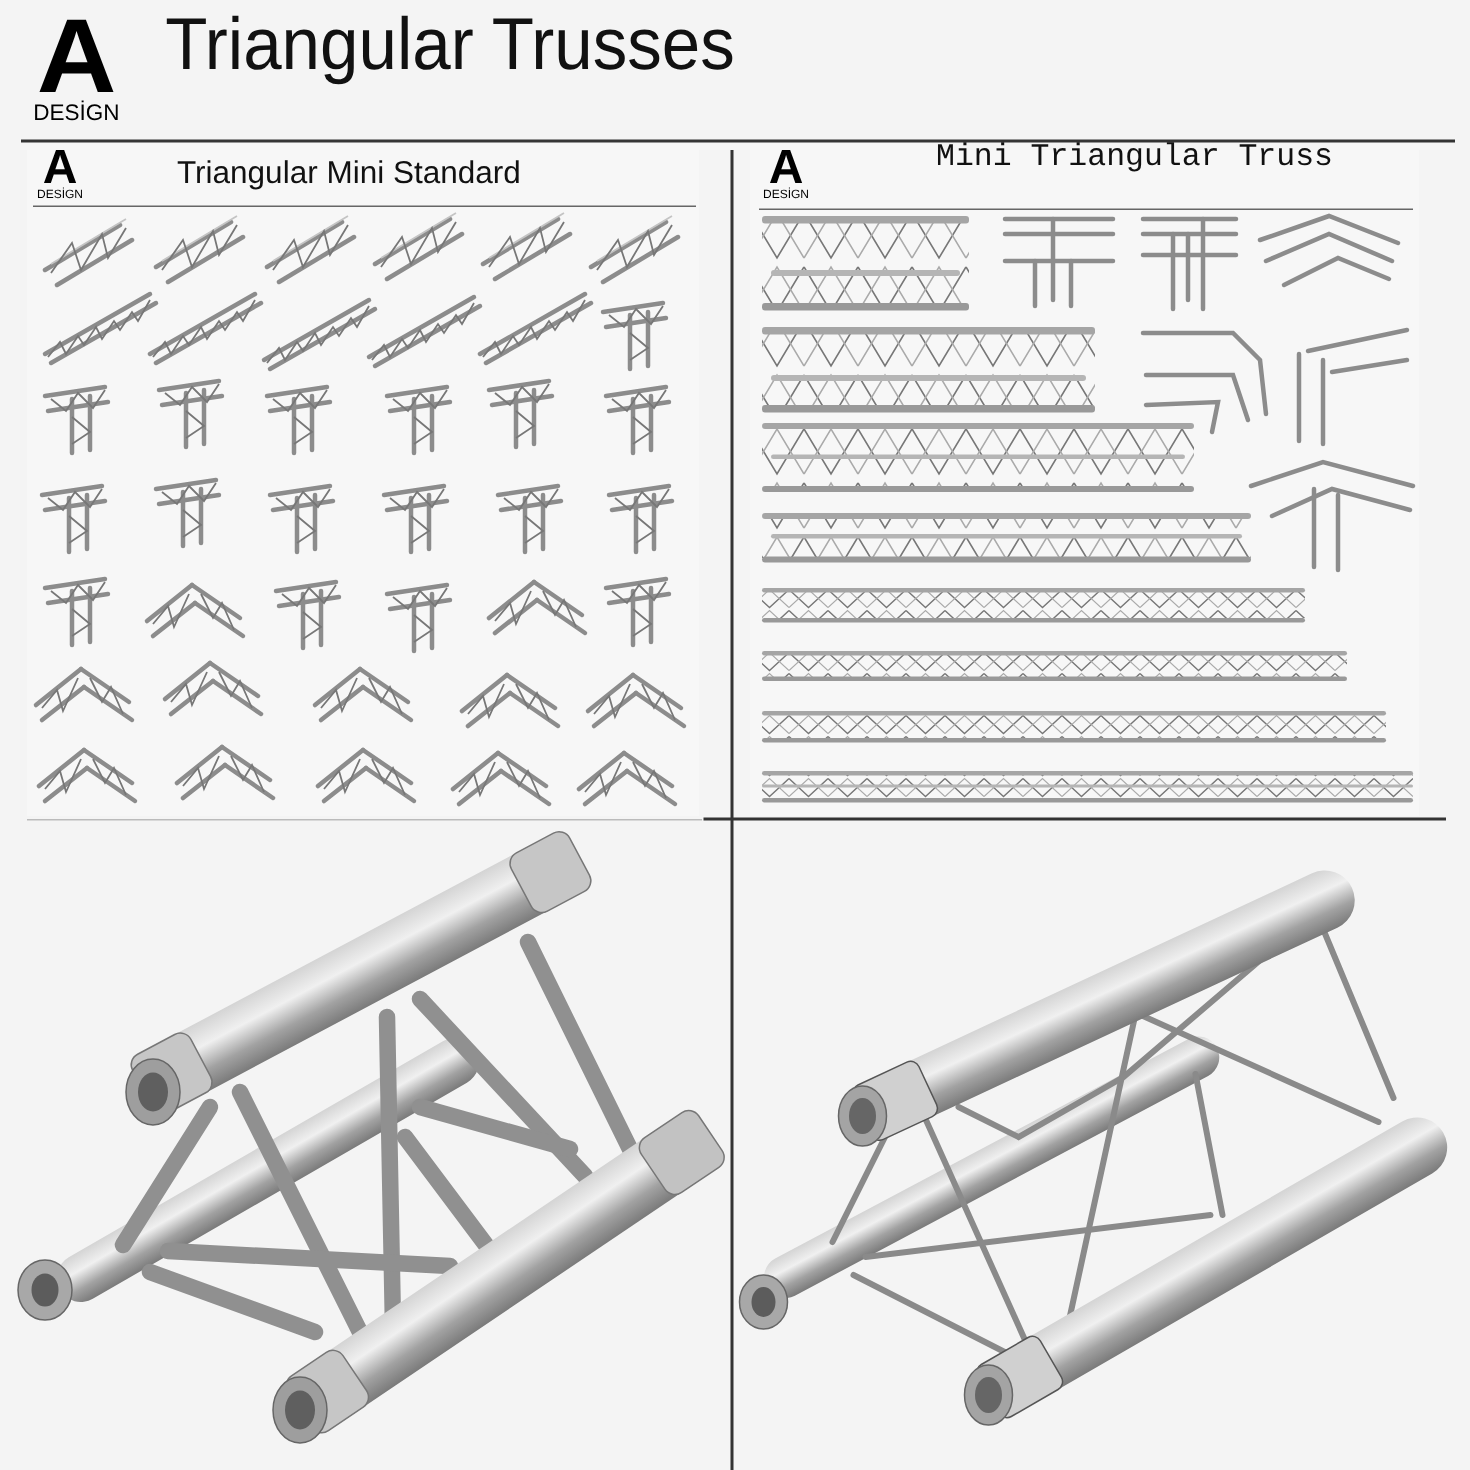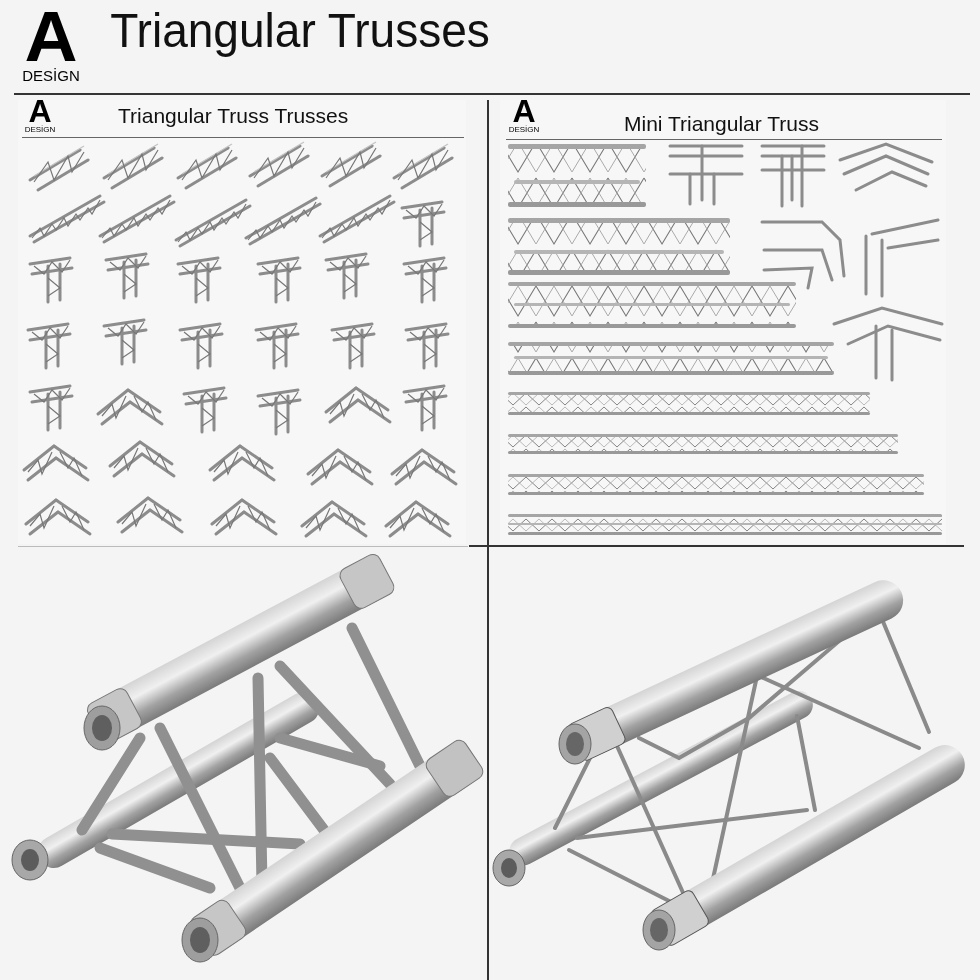--- a/index.html
+++ b/index.html
@@ -37,28 +37,28 @@
 <div class="panel-bg" style="left:500px;top:100px;width:446px;height:444px;"></div>
 
 <div class="hr" style="left:487px;top:100px;width:2px;height:880px;"></div>
 <div class="hr" style="left:469px;top:545px;width:495px;height:2px;"></div>
 <div class="hr" style="left:18px;top:546px;width:450px;height:1px;background:#bbb;"></div>
 
 <div class="logo small-logo" style="left:23px;top:99px;">
   <span class="a">A</span>
   <span class="d">DESİGN</span>
 </div>
-<div class="panel-title" style="left:118px;top:103px;">Triangular Truss Trusses</div>
+<div class="panel-title" style="left:118px;top:103px;">Triangular Mini Standard</div>
 <div class="hr" style="left:22px;top:137px;width:442px;height:1px;background:#666;"></div>
 
 <div class="logo small-logo" style="left:507px;top:99px;">
   <span class="a">A</span>
   <span class="d">DESİGN</span>
 </div>
-<div class="panel-title" style="left:624px;top:111px;">Mini Triangular Truss</div>
+<div class="panel-title" style="left:624px;top:93px;font-family:Liberation Mono, monospace;">Mini Triangular Truss</div>
 <div class="hr" style="left:506px;top:139px;width:436px;height:1px;background:#666;"></div>
 
 <svg class="grid-svg" style="left:18px;top:140px;" width="450" height="405" viewBox="0 0 450 405">
   <defs>
     <g id="seg-short">
       <line class="rail" x1="0" y1="30" x2="50" y2="0"></line>
       <line class="rail" x1="8" y1="40" x2="58" y2="10"></line>
       <line class="rail-l" x1="4" y1="26" x2="54" y2="-4"></line>
       <path class="brace" d="M4 32 L18 12 L24 30 L38 6 L42 22 L54 2"></path>
     </g>

